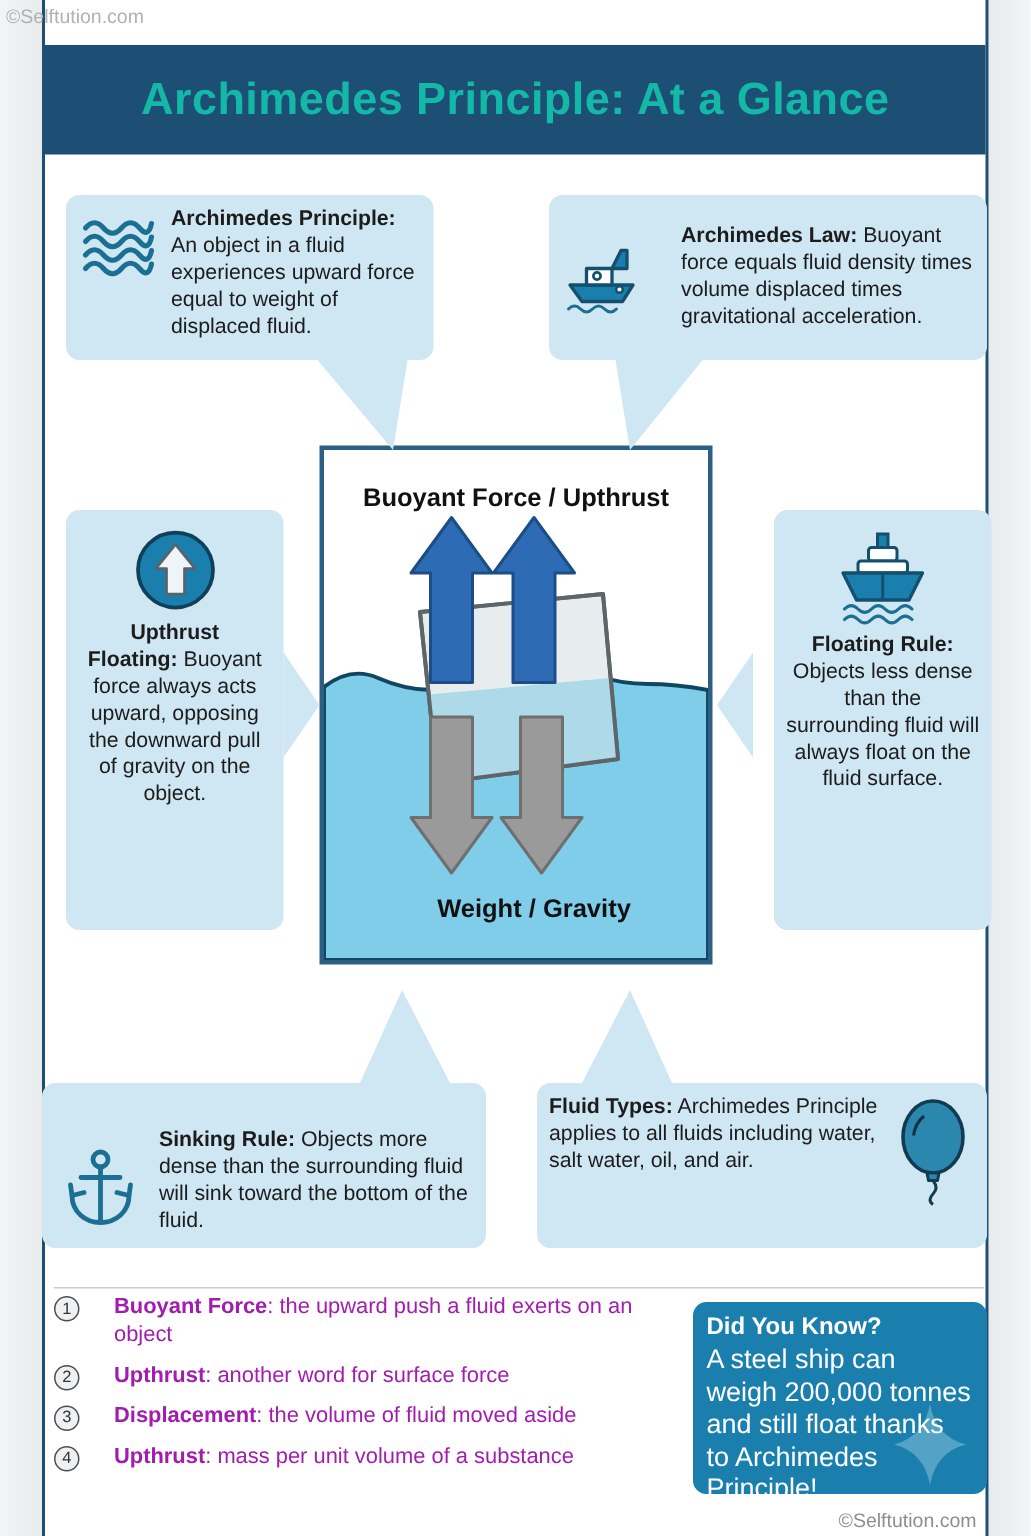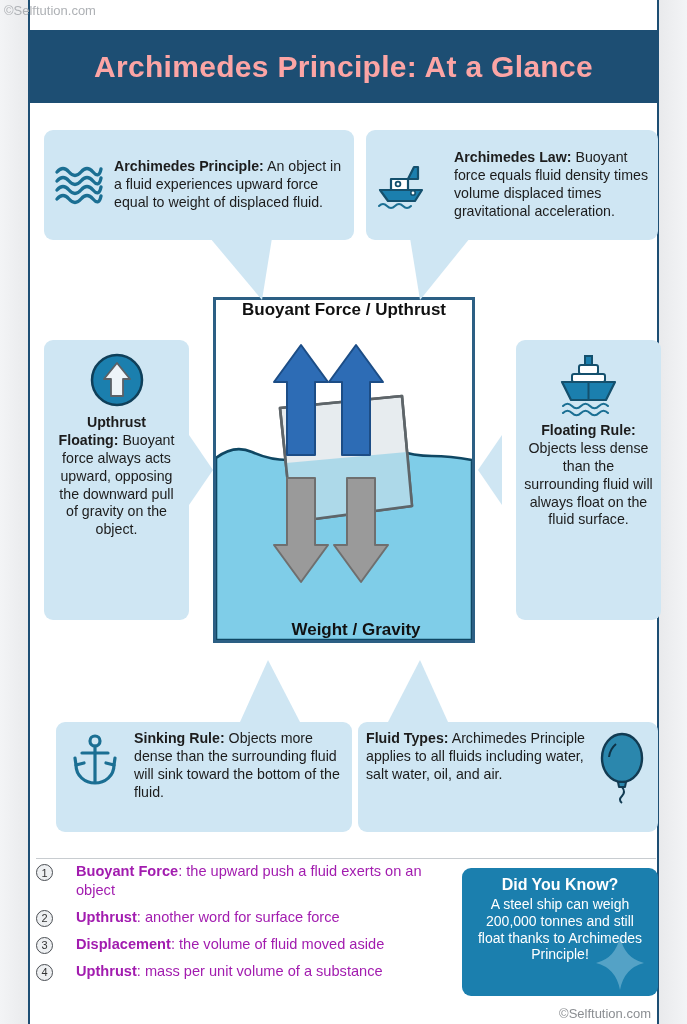--- a/index.html
+++ b/index.html
@@ -59,62 +59,62 @@
 
   
   #header-bar {
     position: absolute;
     left: 30px; top: 30px;
     width: 627px; height: 73px;
     background: #1d4e73;
     display: flex; align-items: center; justify-content: center;
   }
   #header-title {
-    color: #fca5a5;
+    color: #14b8a6;
     font-size: 30px;
     font-weight: bold;
     letter-spacing: .3px;
     text-align: right;
   }
 
   
   .card {
     position: absolute;
     background: #cfe6f3;
     border-radius: 9px;
   }
   .card .body { font-size: 14.2px; color: #1c1c1c; line-height: 1.26; }
   .card .body b { font-weight: bold; }
 
   
   #card-principle {
-    left: 44px; top: 130px; width: 310px; height: 110px;
-    display: flex; align-items: center; padding: 8px 10px 8px 8px; gap: 6px;
+    left: 44px; top: 130px; width: 245px; height: 110px;
+    display: flex; padding: 8px 10px 8px 8px; gap: 6px;
   }
   #card-law {
     left: 366px; top: 130px; width: 292px; height: 110px;
     display: flex; align-items: center; padding: 8px 10px 8px 8px; gap: 24px;
   }
   #card-principle .body { padding-left: 2px; }
 
   
   #card-upthrust {
     left: 44px; top: 340px; width: 145px; height: 280px;
     padding: 12px 8px; text-align: center;
   }
   #card-floating {
     left: 516px; top: 340px; width: 145px; height: 280px;
     padding: 12px 8px; text-align: center;
   }
   #card-upthrust .body, #card-floating .body { text-align: center; }
 
   
   #card-sinking {
-    left: 56px; top: 722px; width: 296px; height: 110px;
-    display: flex; align-items: flex-start; padding: 8px 8px; gap: 8px;
+    left: 28px; top: 722px; width: 296px; height: 110px;
+    display: flex; align-items: flex-end; padding: 8px 8px; gap: 8px;
   }
   #card-fluidtypes {
     left: 358px; top: 722px; width: 300px; height: 110px;
     display: flex; align-items: flex-start; padding: 8px 8px; gap: 6px;
   }
 
   
   #center-box {
     position: absolute;
     left: 213px; top: 297px;
@@ -123,22 +123,22 @@
     background: #ffffff;
     overflow: hidden;
   }
   #center-label-top, #center-label-bottom {
     position: absolute;
     left: 0; right: 0;
     text-align: center;
     font-size: 17px; font-weight: bold; color: #111;
     z-index: 6;
   }
-  #center-label-top { top: 0; text-align: center; }
-  #center-label-bottom { bottom: 0; margin-left: 24px; }
+  #center-label-top { top: 22px; text-align: center; }
+  #center-label-bottom { bottom: 24px; margin-left: 24px; }
 
   
   #glossary {
     position: absolute;
     left: 36px; top: 862px; width: 410px;
   }
   #glossary-divider {
     position: absolute; left: 36px; top: 858px; width: 620px; height: 1px;
     background: #c8ccd0;
   }
@@ -157,25 +157,25 @@
   .gl-text { font-size: 14.6px; color: #a21caf; line-height: 1.3; margin-left: 16px; }
   .gl-text b { font-weight: bold; }
 
   
   #dyk-box {
     position: absolute;
     left: 462px; top: 868px; width: 196px; height: 128px;
     background: #1b7fae;
     border-radius: 9px;
     padding: 8px 9px;
-    text-align: center;
+    text-align: left;
     overflow: hidden;
   }
   #dyk-title { color: #fff; font-size: 16px; font-weight: bold; margin-bottom: 2px; }
-  #dyk-text  { color: #fff; font-size: 14px; line-height: 1.2; position: relative; z-index: 2; }
+  #dyk-text  { color: #fff; font-size: 18px; line-height: 1.2; position: relative; z-index: 2; }
   #dyk-spark {
     position: absolute; right: 14px; bottom: 6px;
     width: 48px; height: 54px; opacity: .35; z-index: 1;
   }
 
   .icon { flex: 0 0 auto; display: block; }
 </style>
 </head>
 <body>
 

